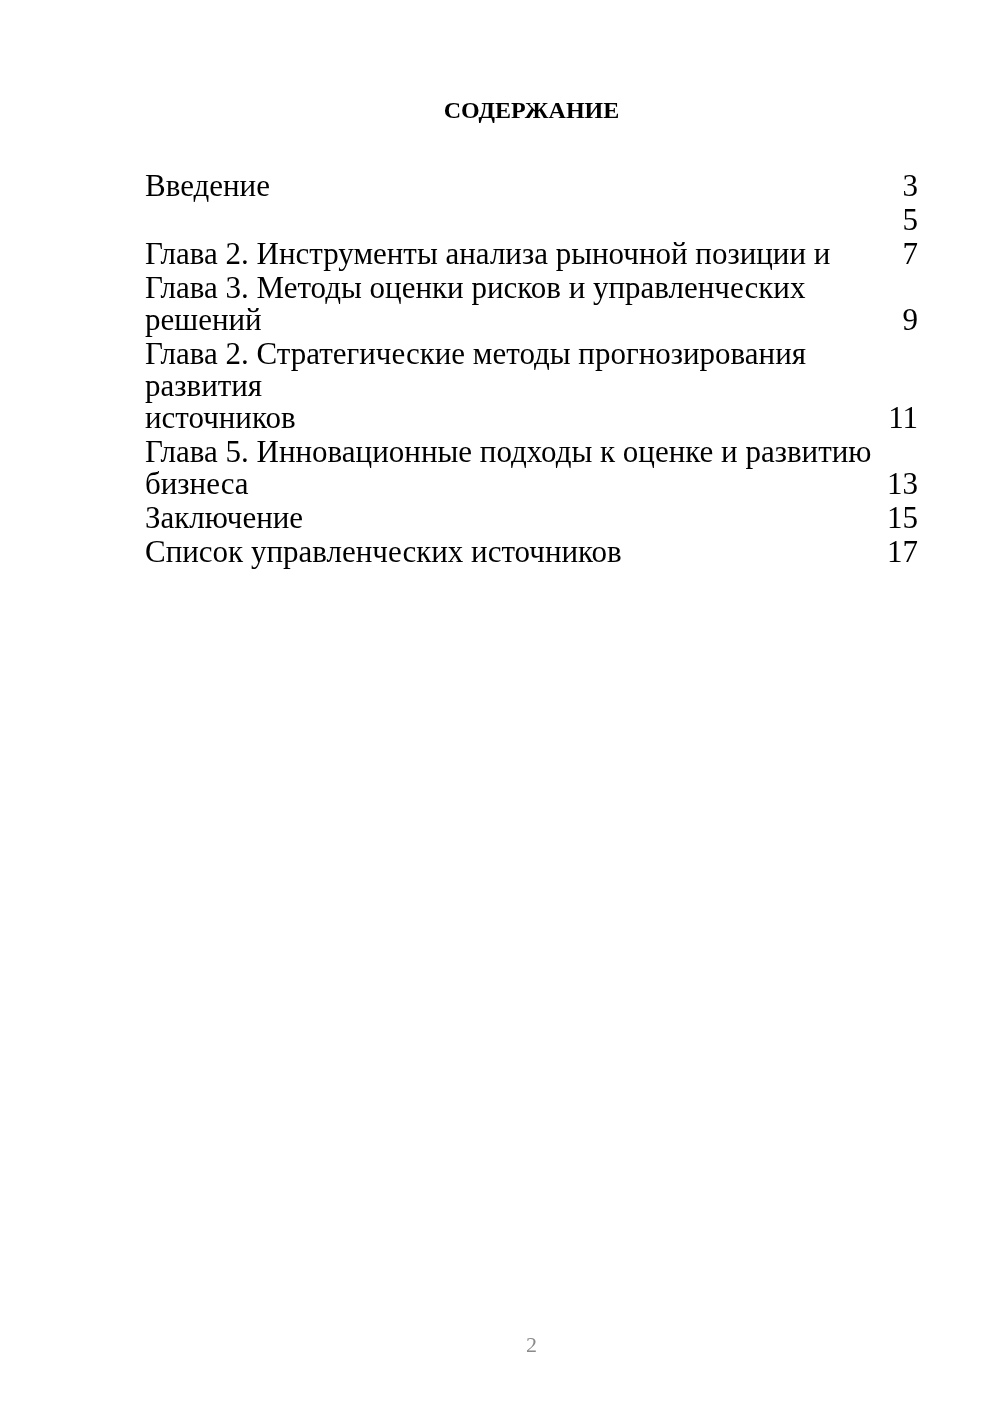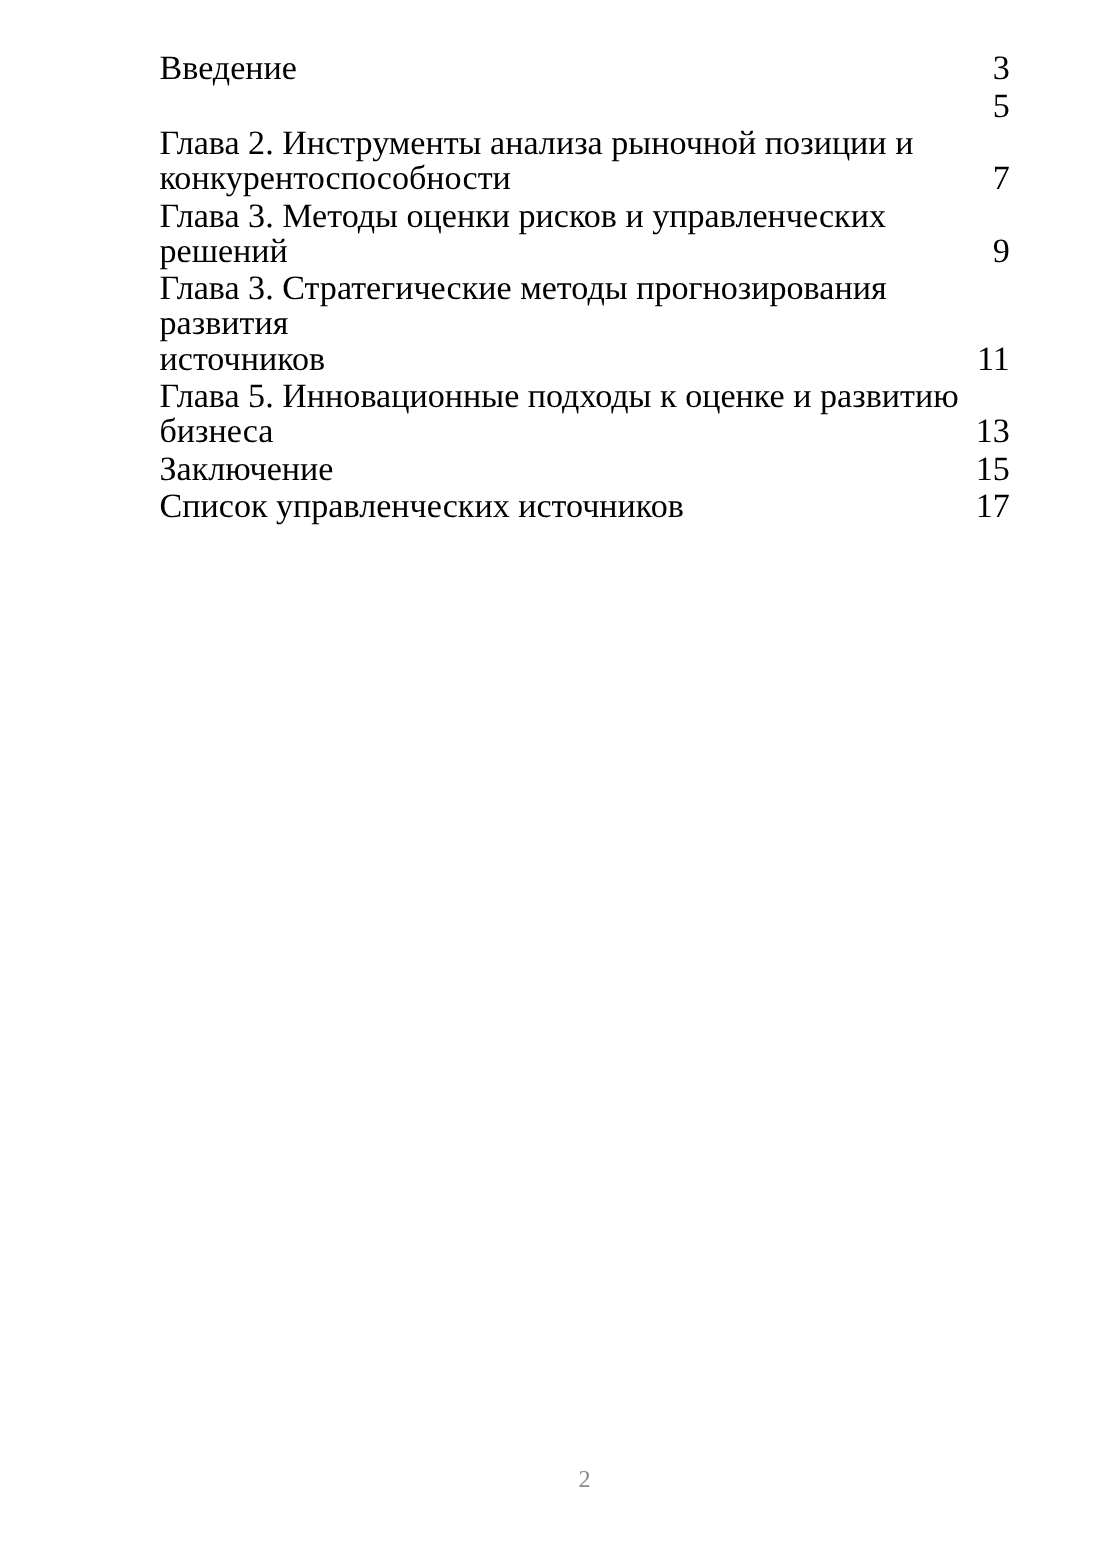--- a/index.html
+++ b/index.html
@@ -56,48 +56,48 @@
     text-align: center;
     font-size: 22px;
     line-height: 30px;
   }
 </style>
 </head>
 <body>
 
 <div class="page" style="color: rgb(0, 0, 0); background: rgb(255, 255, 255);">
   <div class="content">
+    <h1 class="title">СОДЕРЖАНИЕ</h1>
     <div class="toc" id="toc">
         <div class="toc-row">
           <div class="toc-text">
             <div class="toc-line">Введение</div>
           </div>
           <div class="toc-page">3</div>
         </div>
         <div class="toc-row">
           <div class="toc-text">
           </div>
           <div class="toc-page">5</div>
         </div>
         <div class="toc-row">
           <div class="toc-text">
             <div class="toc-line">Глава 2. Инструменты анализа рыночной позиции и</div>
-            <div class="toc-line">конкурентоспособности</div>
           </div>
           <div class="toc-page">7</div>
         </div>
         <div class="toc-row">
           <div class="toc-text">
             <div class="toc-line">Глава 3. Методы оценки рисков и управленческих решений</div>
           </div>
           <div class="toc-page">9</div>
         </div>
         <div class="toc-row">
           <div class="toc-text">
-            <div class="toc-line">Глава 3. Стратегические методы прогнозирования развития</div>
+            <div class="toc-line">Глава 2. Стратегические методы прогнозирования развития</div>
             <div class="toc-line">источников</div>
           </div>
           <div class="toc-page">11</div>
         </div>
         <div class="toc-row">
           <div class="toc-text">
             <div class="toc-line">Глава 5. Инновационные подходы к оценке и развитию бизнеса</div>
           </div>
           <div class="toc-page">13</div>
         </div>

